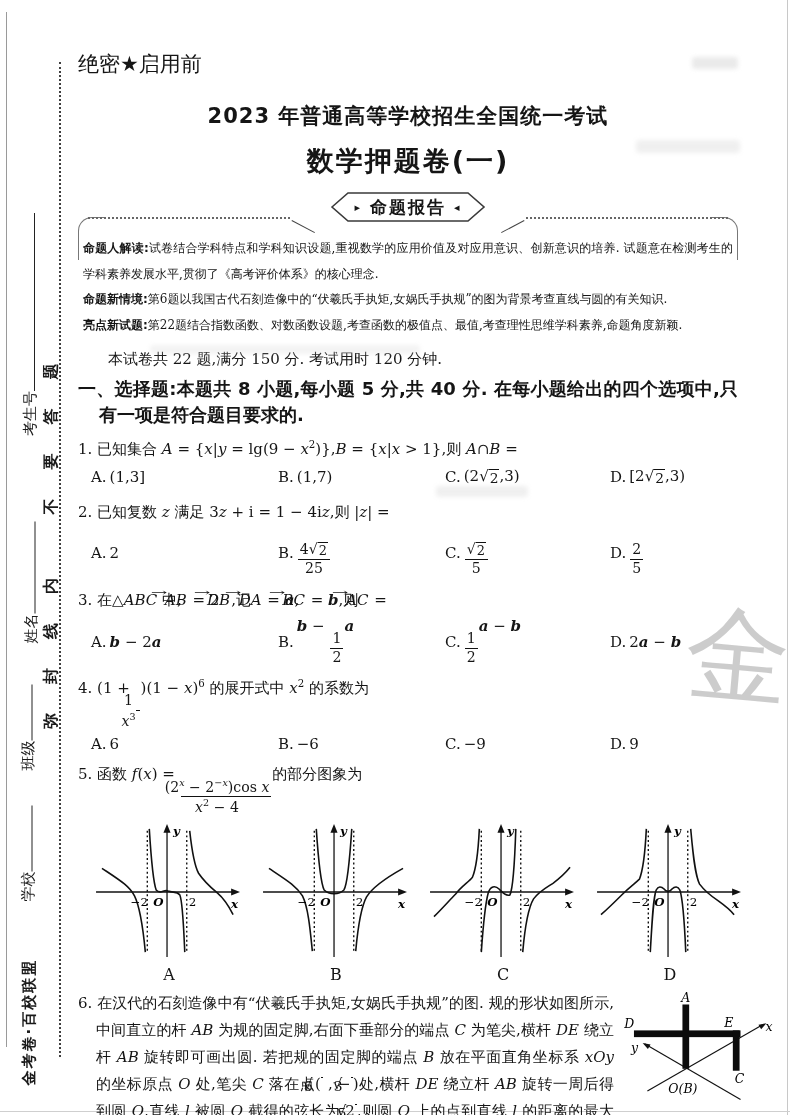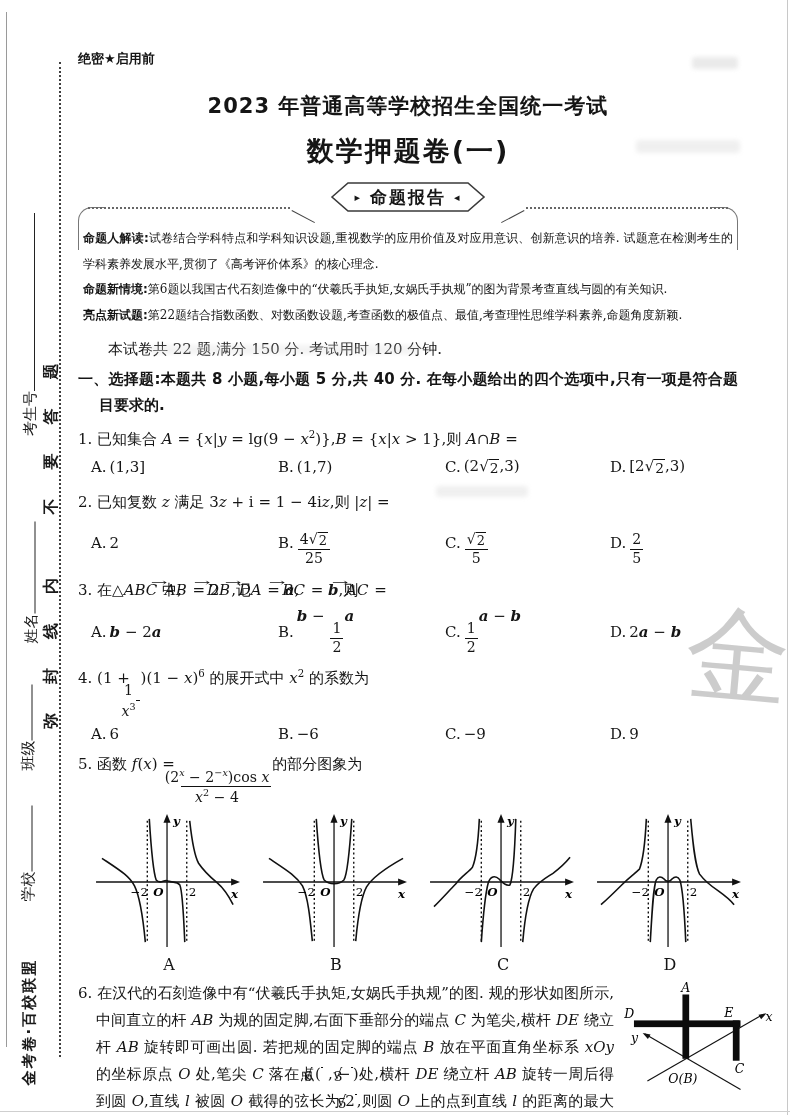--- a/index.html
+++ b/index.html
@@ -11,21 +11,21 @@
   .edge-bottom{position:absolute;left:0;bottom:3px;width:790px;border-bottom:1px solid #cfcfcf;}
   .seal-dotted{position:absolute;left:59px;top:62px;height:995px;border-left:2px dotted #3f3f3f;}
   
   .vrot{position:absolute;white-space:nowrap;transform:rotate(-90deg);transform-origin:center;
         height:22px;line-height:22px;font-family:"DejaVu Sans",sans-serif;font-size:15px;color:#1a1a1a;}
   .fline{display:inline-block;border-bottom:1.2px solid #222;height:0.95em;vertical-align:baseline;}
   .sealchars{letter-spacing:29px;font-size:16px;font-weight:bold;}
   .brand{font-weight:bold;font-size:15px;letter-spacing:2px;}
   
   .content{position:absolute;left:78px;top:50px;width:660px;}
-  .classified{font-family:"DejaVu Sans",sans-serif;font-weight:bold;font-size:13px;}
+  .classified{font-family:"DejaVu Sans",sans-serif;font-weight:normal;font-size:21px;}
   .title1{margin-top:24px;text-align:center;font-family:"DejaVu Sans",sans-serif;font-weight:bold;
           font-size:21px;letter-spacing:1px;}
   .title2{margin-top:13px;text-align:center;font-family:"DejaVu Sans",sans-serif;font-weight:bold;
           font-size:27px;letter-spacing:2px;}
   
   .report{position:relative;margin-top:27px;padding:30px 5px 6px 5px;}
   .rp-corner{position:absolute;top:11px;width:26px;height:42px;border-top:1.5px solid #777;}
   .rp-corner.l{left:0;border-left:1.5px solid #777;border-top-left-radius:14px;}
   .rp-corner.r{right:0;border-right:1.5px solid #777;border-top-right-radius:14px;}
   .rp-dots{position:absolute;top:11px;border-top:2px dotted #666;}
@@ -36,21 +36,21 @@
   .rp-slant.r{left:50%;margin-left:90px;transform:rotate(-28deg);transform-origin:right top;}
   .rp-banner{position:absolute;left:50%;top:-15px;width:168px;height:32px;margin-left:-84px;text-align:center;}
   .rp-banner svg{position:absolute;left:0;top:0;}
   .rp-banner .txt{position:relative;line-height:32px;font-family:"DejaVu Sans",sans-serif;
                   font-weight:bold;font-size:17px;letter-spacing:2px;}
   .rp-banner .arr{font-size:11px;position:relative;top:-2px;}
   .report p{margin:0;font-size:12px;line-height:25.5px;text-align:justify;}
   .report .head{font-family:"DejaVu Sans",sans-serif;font-weight:bold;}
   
   .intro{margin:6px 0 0 30px;font-size:15px;}
-  .section{margin-top:7px;font-family:"DejaVu Sans",sans-serif;font-weight:bold;font-size:15px;
+  .section{margin-top:7px;font-family:"DejaVu Sans",sans-serif;font-weight:bold;font-size:18px;
            line-height:26px;padding-left:21px;text-indent:-21px;text-align:justify;}
   .stem{font-size:15px;line-height:27px;padding-left:18px;text-indent:-18px;text-align:justify;}
   .q1{margin-top:3px}.q2{margin-top:9px}.q3{margin-top:10px}.q4{margin-top:4px}.q5{margin-top:5px}
   .optrow{display:flex;align-items:center;padding-left:13px;font-size:15px;}
   .optrow .opt{display:flex;align-items:center;}
   .optrow .opt:nth-child(1){width:187px;}
   .optrow .opt:nth-child(2){width:167px;}
   .optrow .opt:nth-child(3){width:165px;}
   .olabel{margin-right:3px;}
   .row-pad{height:26px;display:flex;align-items:center;}

